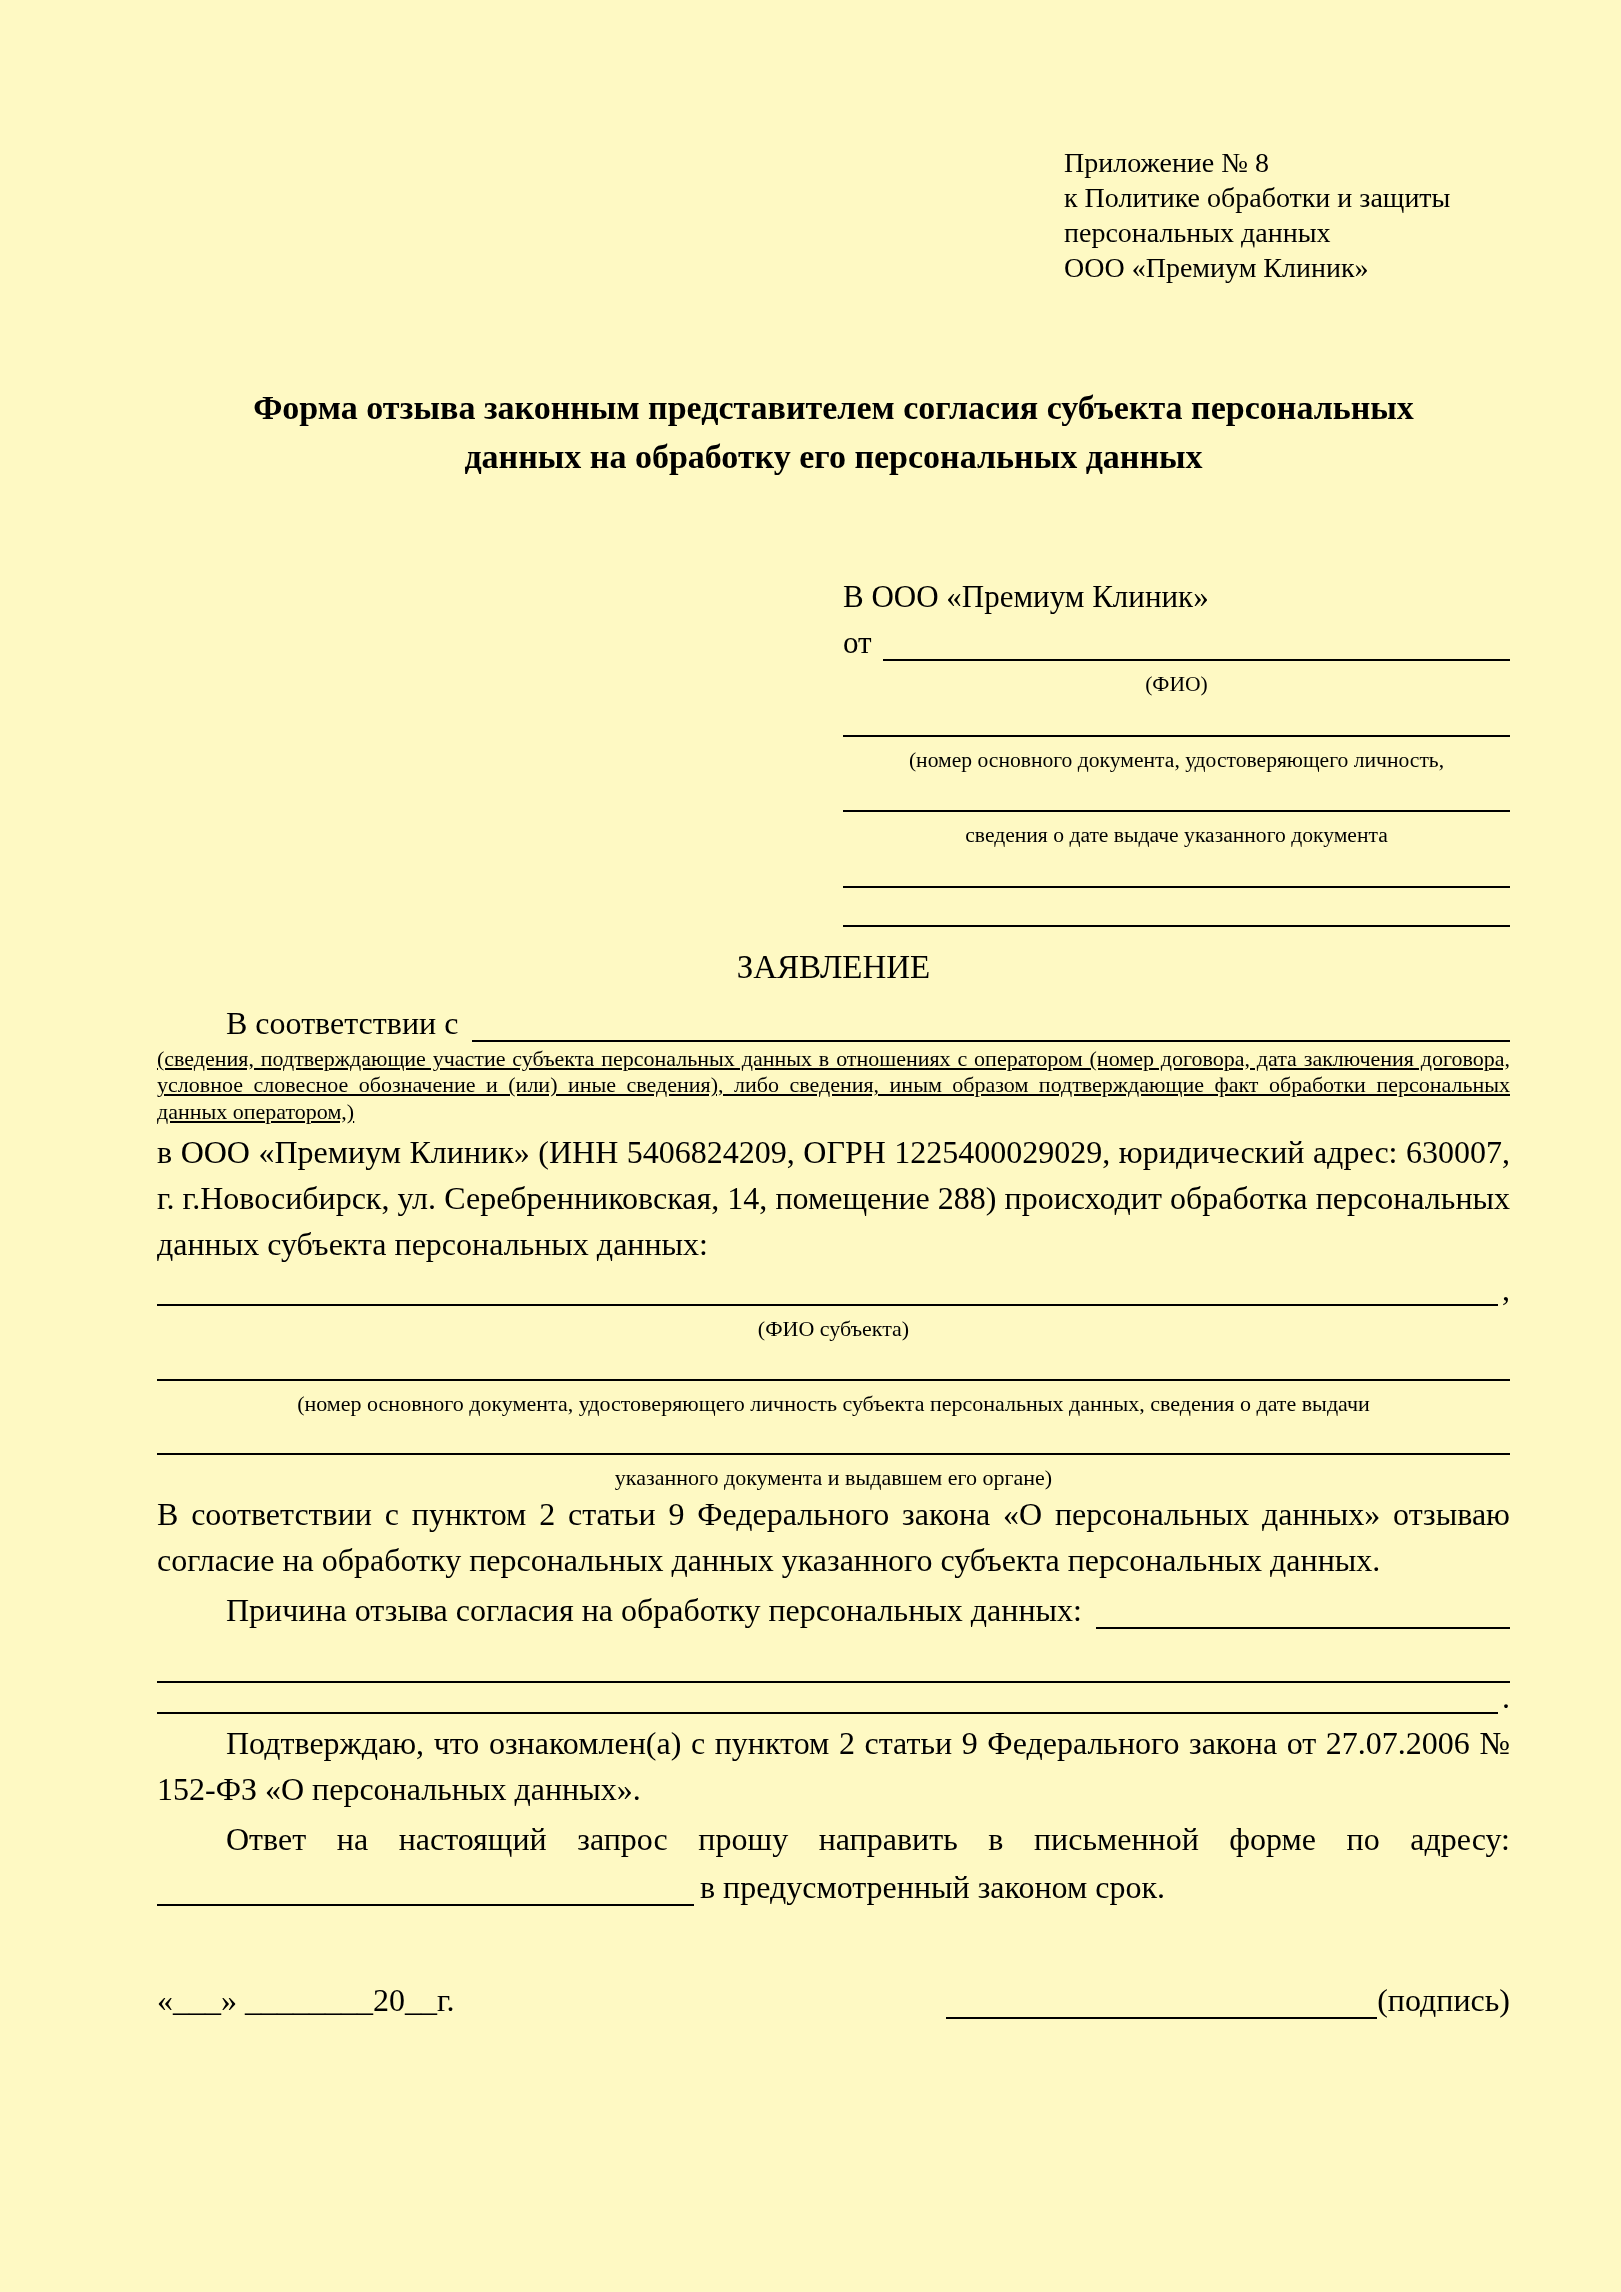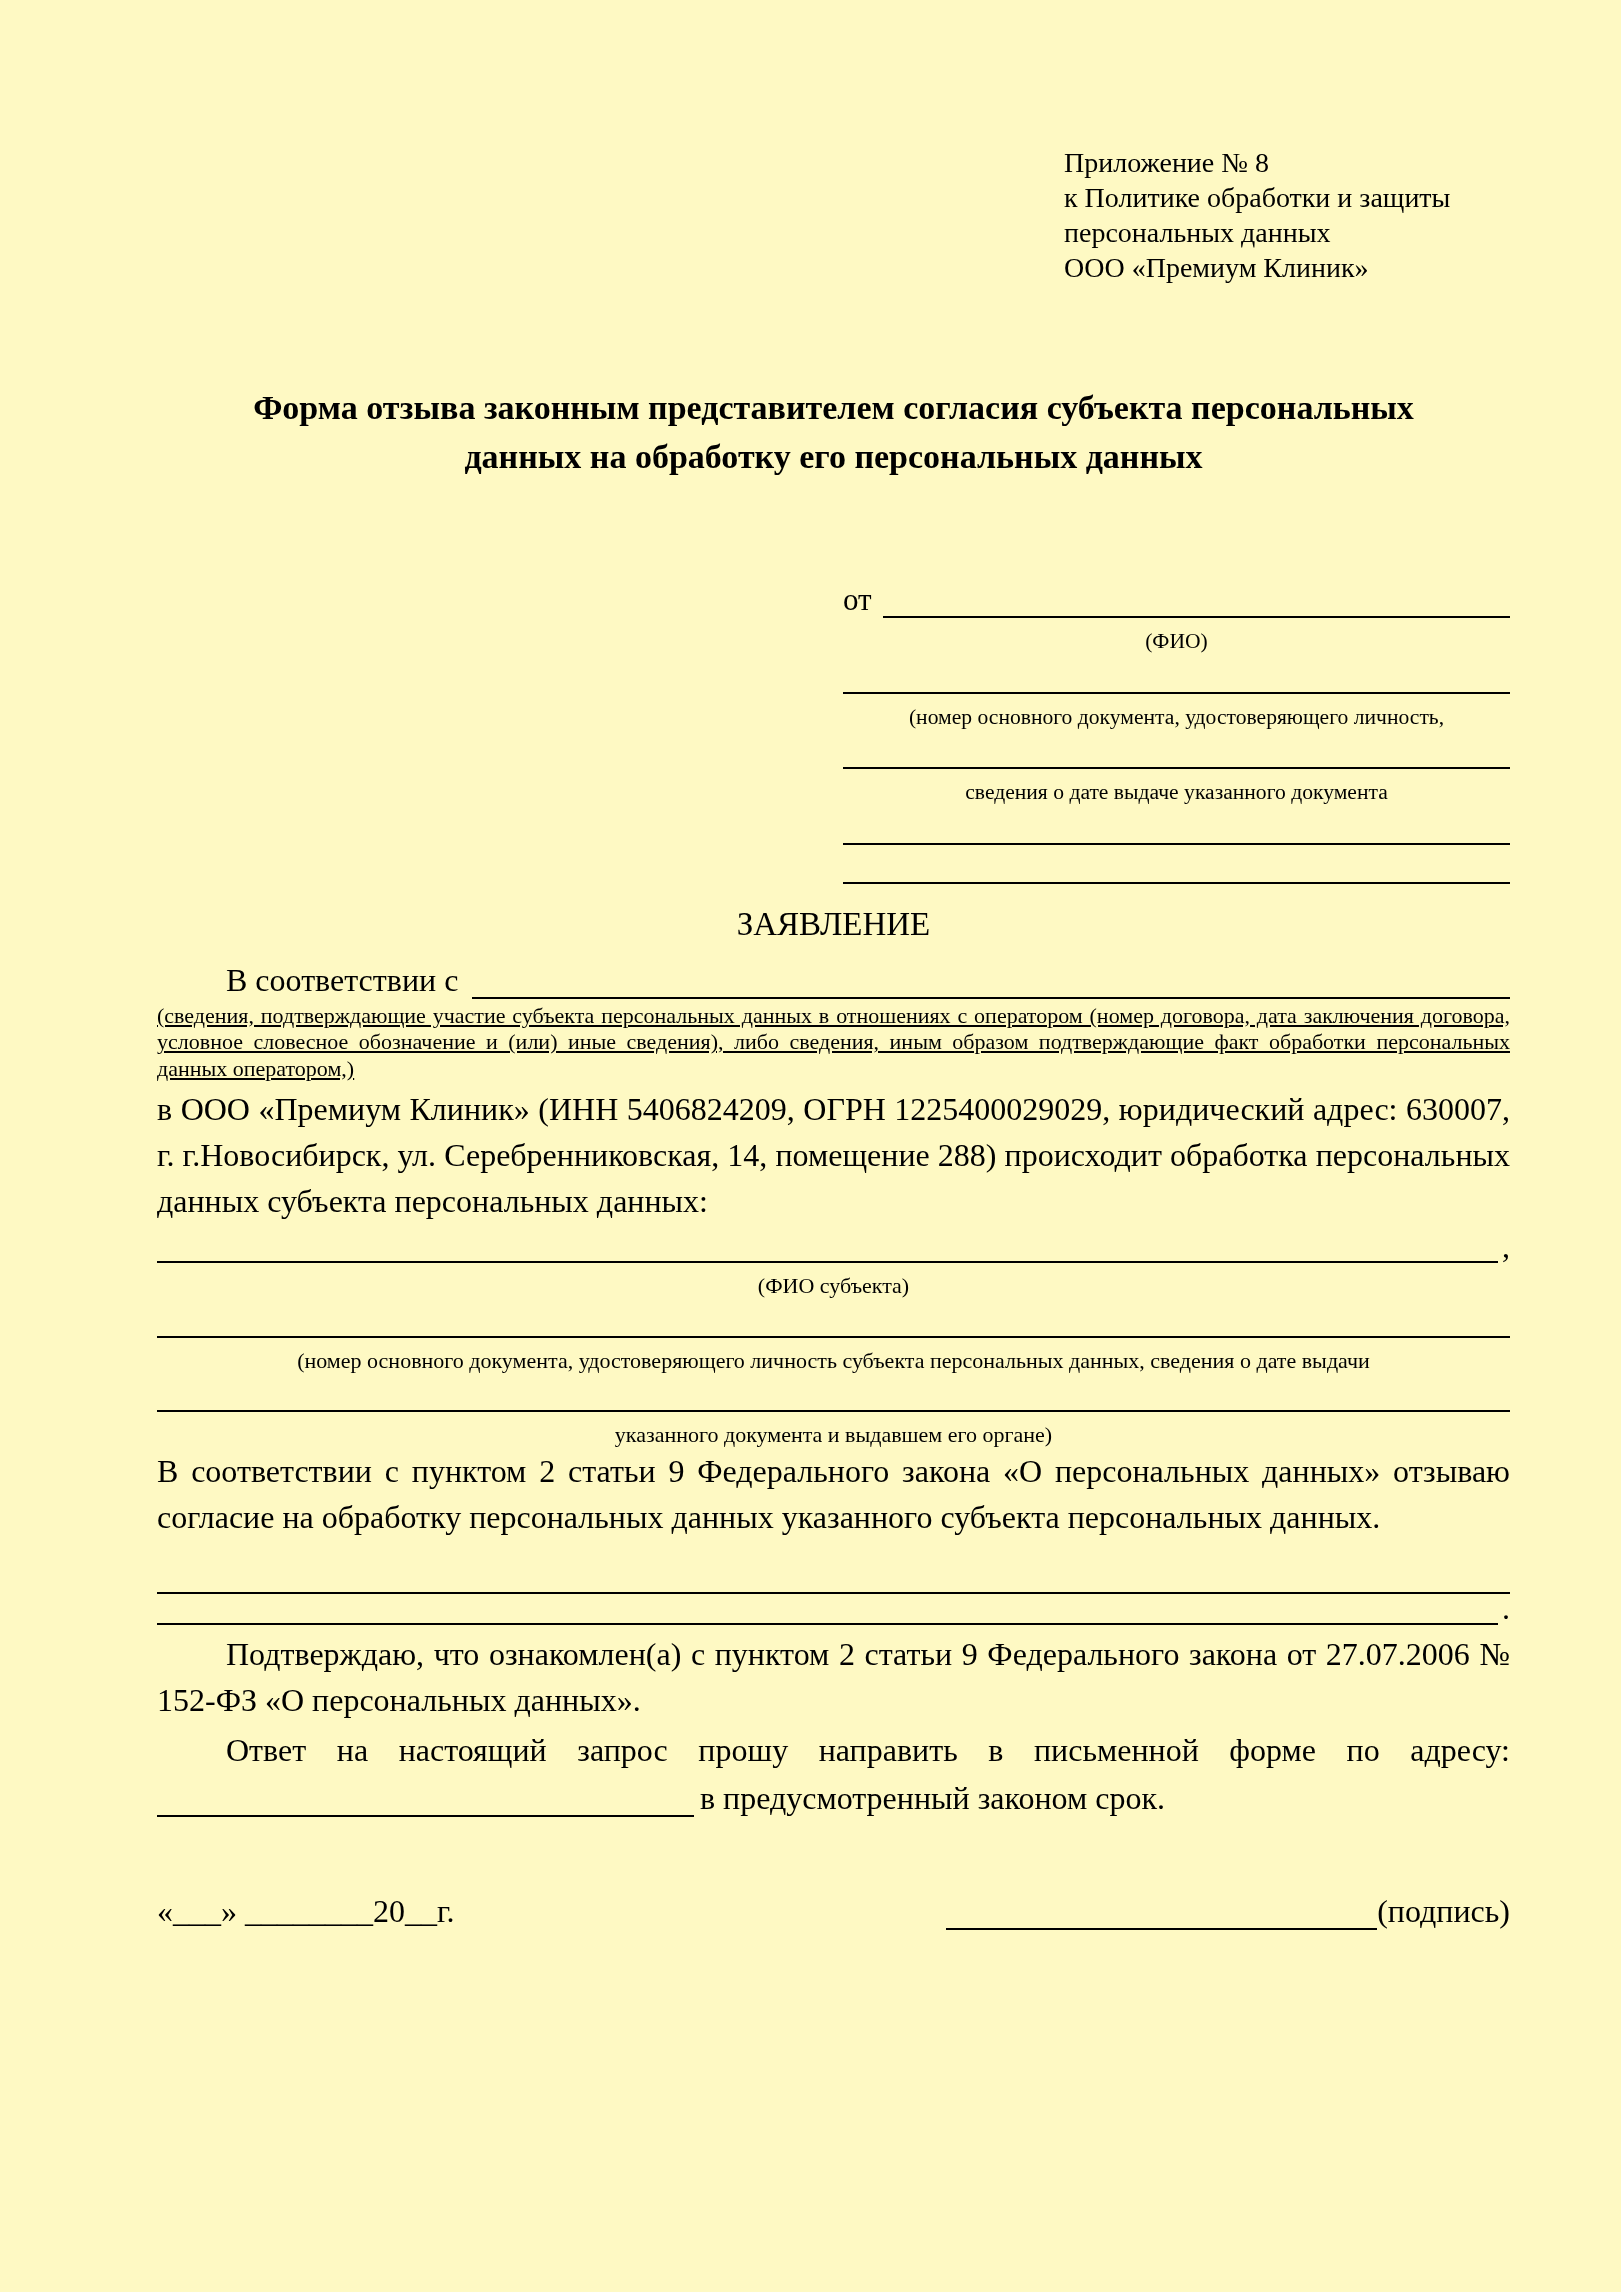--- a/index.html
+++ b/index.html
@@ -116,20 +116,21 @@
     <div class="header-block">
       <div>Приложение № 8</div>
       <div>к Политике обработки и защиты</div>
       <div>персональных данных</div>
       <div>ООО «Премиум Клиник»</div>
     </div>
 
     <div class="doc-title">Форма отзыва законным представителем согласия субъекта персональных данных на обработку его персональных данных</div>
 
     <div class="addressee">
+      <div class="addr-to">В ООО «Премиум Клиник»</div>
       <div class="from-row">
         <span class="from-label">от</span>
         <span class="fill-line"></span>
       </div>
       <div class="small-caption">(ФИО)</div>
 
       <div class="addr-field"></div>
       <div class="small-caption">(номер основного документа, удостоверяющего личность,</div>
 
       <div class="addr-field"></div>
@@ -162,20 +163,24 @@
     </div>
     <div class="wide-caption">(номер основного документа, удостоверяющего личность субъекта персональных данных, сведения о дате выдачи</div>
 
     <div class="line-row">
       <span class="line"></span>
     </div>
     <div class="wide-caption">указанного документа и выдавшем его органе)</div>
 
     <div class="body-par">В соответствии с пунктом 2 статьи 9 Федерального закона «О персональных данных» отзываю согласие на обработку персональных данных указанного субъекта персональных данных.</div>
 
+    <div class="reason-row">
+      <span class="reason-label">Причина отзыва согласия на обработку персональных данных:</span>
+      <span class="fill-line"></span>
+    </div>
 
     <div class="blank-line-1"></div>
     <div class="blank-row-2">
       <span class="line"></span>
       <span class="line-suffix">.</span>
     </div>
 
     <div class="body-par indent-par">Подтверждаю, что ознакомлен(а) с пунктом 2 статьи 9 Федерального закона от 27.07.2006 № 152-ФЗ «О персональных данных».</div>
 
     <div class="reply-first">Ответ на настоящий запрос прошу направить в письменной форме по адресу:</div>

